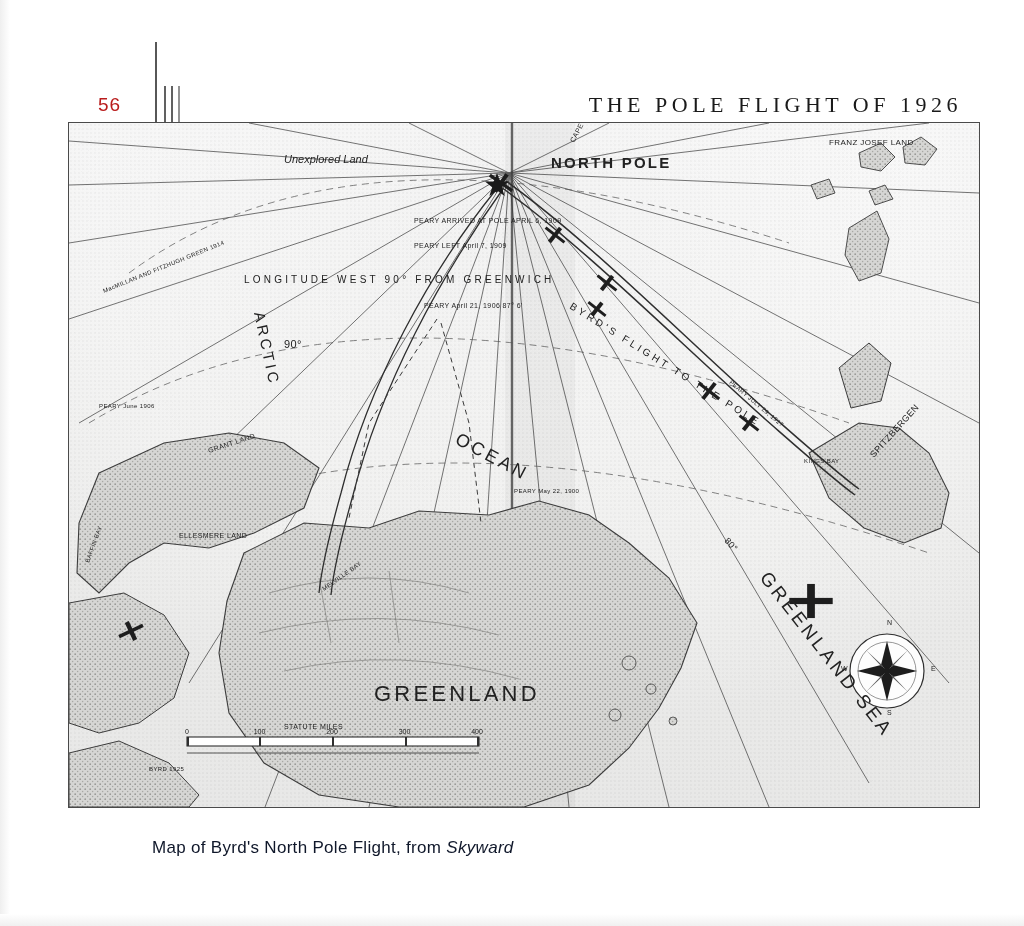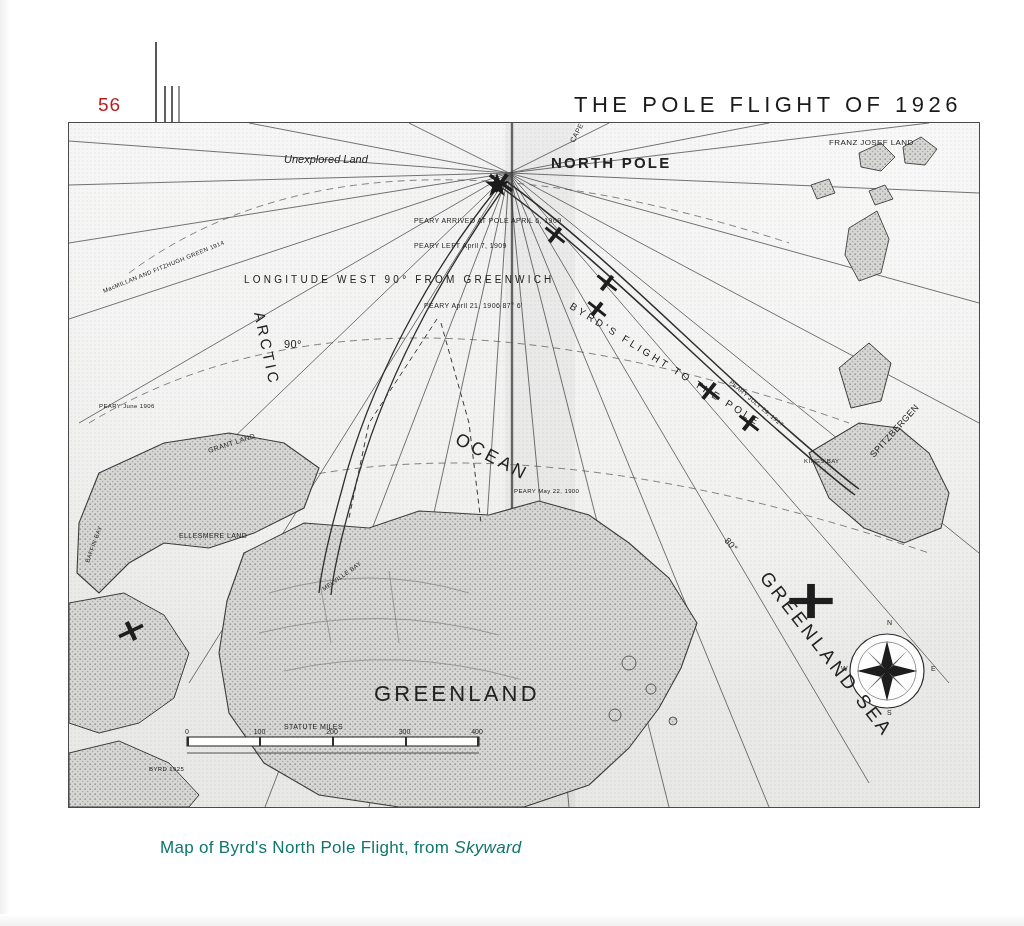--- a/index.html
+++ b/index.html
@@ -53,21 +53,21 @@
   .gutter-marks i:nth-child(3) { left: 19px; height: 40px; top: 44px; opacity: .8; }
   .gutter-marks i:nth-child(4) { left: 26px; height: 40px; top: 44px; opacity: .55; }
 
   .running-head {
     position: absolute;
     right: 62px;
     top: 50px;
     font-size: 22px;
     letter-spacing: 4.5px;
     color: #1a1a1a;
-    font-family: Liberation Sans, sans-serif;
+    font-family: Liberation Serif, serif;
     white-space: nowrap;
   }
 
   
   .figure {
     position: absolute;
     left: 68px;
     top: 122px;
     width: 910px;
     height: 684px;
@@ -100,24 +100,24 @@
   .map-svg {
     position: absolute;
     left: 0; top: 0;
     width: 910px;
     height: 684px;
   }
 
   
   .caption {
     position: absolute;
-    left: 160px;
+    left: 152px;
     top: 838px;
     font-size: 17px;
-    color: #0f766e;
+    color: #0f172a;
     letter-spacing: .3px;
   }
   .caption .ital { font-style: italic; }
 
   
   .scan-edge-left {
     position: absolute;
     left: 0; top: 0;
     width: 10px; height: 926px;
     background: linear-gradient(90deg, #efefef, #ffffff);

